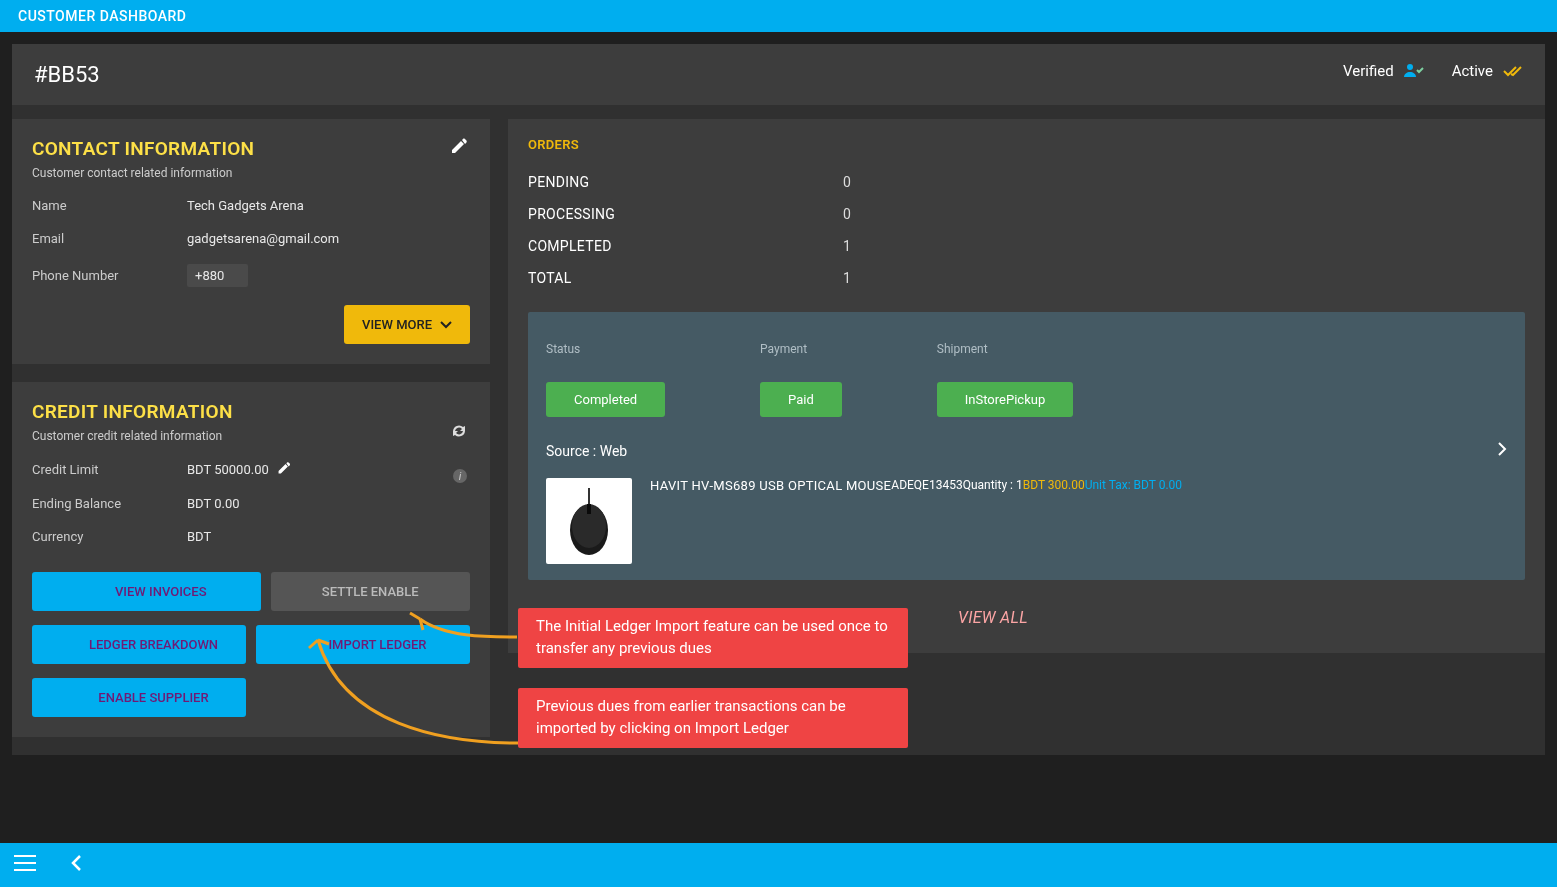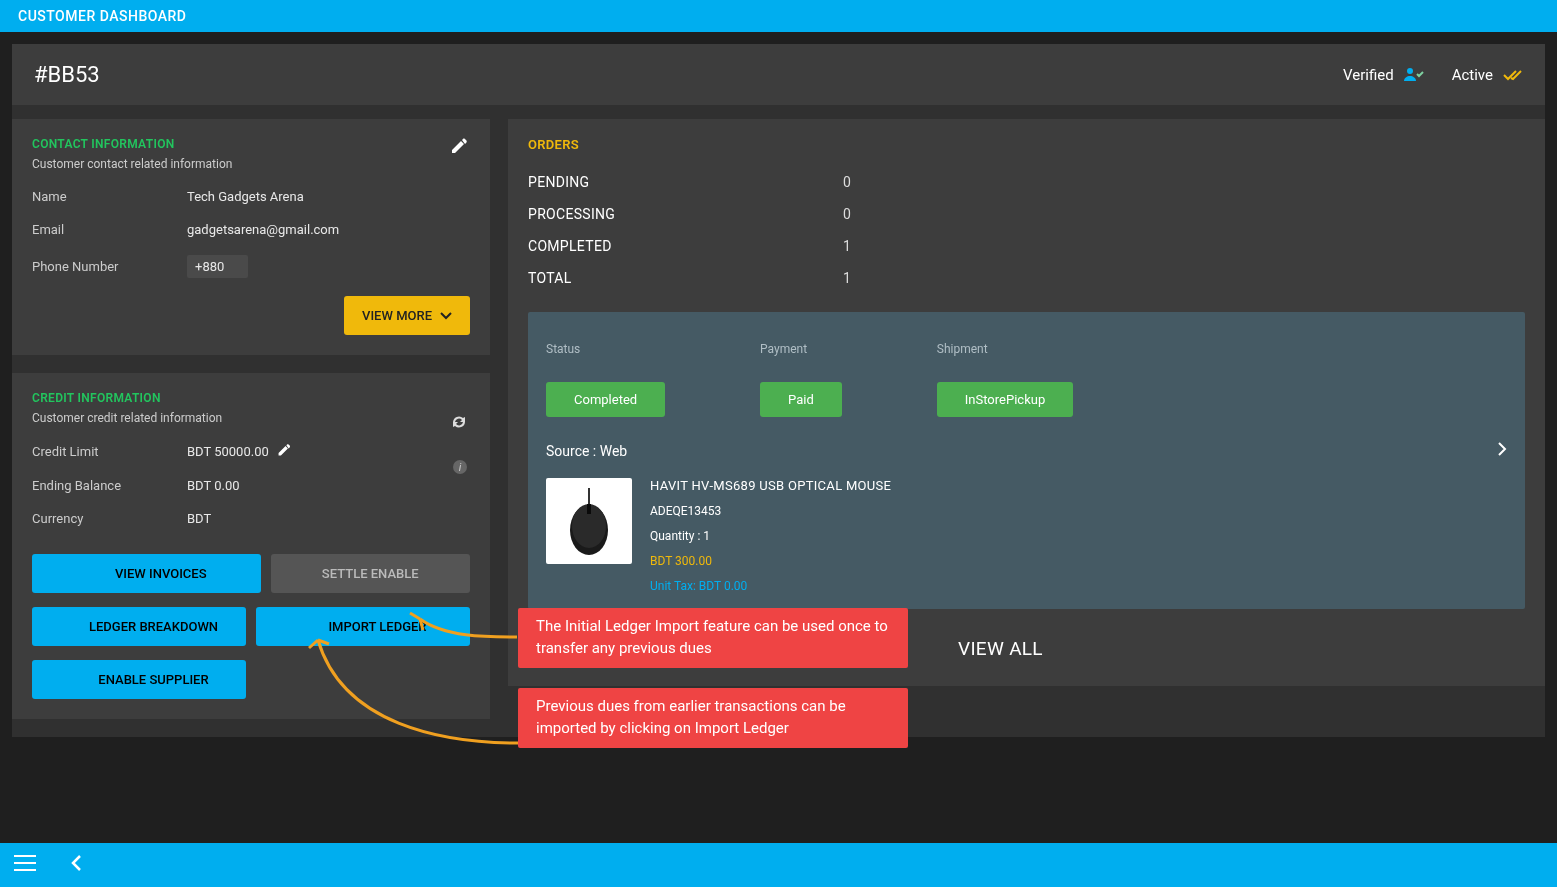--- a/index.html
+++ b/index.html
@@ -1,41 +1,41 @@
 <!DOCTYPE html>
 <html><head>
 <meta charset="utf-8">
 <style>
 * { margin: 0; padding: 0; box-sizing: border-box; font-family: -apple-system, BlinkMacSystemFont, "Segoe UI", Roboto, sans-serif; }
 body { background: #1f1f1f; color: #e0e0e0; width: 1557px; height: 887px; overflow: hidden; position: relative; }
 .top-bar { background: #00aeef; color: #fff; padding: 8px 18px; font-size: 14px; font-weight: 500; letter-spacing: 0.5px; }
 .page { padding: 0; background: #1f1f1f; height: calc(100% - 78px); overflow: auto; }
 .inner-wrap { background: #303030; margin: 12px; padding: 0; }
-.header-row { background: #3d3d3d; margin: 0 0 14px 0; padding: 18px 22px; display: flex; align-items: center; justify-content: space-between; }
+.header-row { background: #3d3d3d; margin: 0 0 14px 0; padding: 18px 22px; display: flex; align-items: flex-start; justify-content: space-between; }
 .header-row h2 { color: #fff; font-size: 22px; font-weight: 400; }
 .status-badges { display: flex; gap: 28px; align-items: center; }
 .status-badge { display: flex; align-items: center; gap: 10px; font-size: 15px; color: #fff; }
 .status-badge .ico { display: inline-flex; }
 .cols { display: flex; gap: 18px; padding: 0 0 18px 0; }
 .col-left { width: 478px; flex-shrink: 0; display: flex; flex-direction: column; gap: 18px; }
 .col-right { flex: 1; }
 .card { background: #3d3d3d; padding: 18px 20px 20px 20px; border-radius: 0; position: relative; }
-.card-title { color: #22c55e; font-size: 12px; font-weight: 600; letter-spacing: 0.3px; }
+.card-title { color: #fde047; font-size: 19px; font-weight: 600; letter-spacing: 0.3px; }
 .card-sub { color: #ccc; font-size: 12px; margin-top: 6px; }
 .card-edit { position: absolute; top: 18px; right: 22px; cursor: pointer; }
 .card-refresh { position: absolute; top: 40px; right: 22px; cursor: pointer; }
 .info-tip { position: absolute; top: 86px; right: 22px; cursor: pointer; color: #888; }
 .kv-row { display: flex; margin-top: 18px; align-items: center; }
 .kv-row .k { width: 155px; color: #ccc; font-size: 13px; }
 .kv-row .v { color: #e8e8e8; font-size: 13px; display: flex; align-items: center; gap: 8px; }
 .phone-val { background: #4a4a4a; padding: 4px 24px 4px 8px; border-radius: 2px; }
 .view-more-wrap { display: flex; justify-content: flex-end; margin-top: 18px; }
 .btn { border: none; border-radius: 3px; font-size: 13px; font-weight: 500; cursor: pointer; padding: 12px 18px; display: inline-flex; align-items: center; justify-content: center; gap: 8px; }
 .btn-yellow { background: #f0b90b; color: #222; }
-.btn-blue { background: #00aeef; color: #000000; flex: 1; padding-left: 47px; }
+.btn-blue { background: #00aeef; color: #701a75; flex: 1; padding-left: 47px; }
 .btn-gray { background: #555; color: #bbb; flex: 1; cursor: not-allowed; }
 .btn-row { display: flex; gap: 10px; margin-top: 14px; }
 .btn-row-first { margin-top: 28px; }
 .btn-half { flex: 0 0 calc(50% - 5px); }
 .orders-head { color: #f0b90b; font-size: 13px; font-weight: 600; letter-spacing: 0.3px; margin-bottom: 14px; }
 .order-stat { display: flex; padding: 8px 0; }
 .order-stat .lab { width: 315px; color: #ffffff; font-size: 14px; letter-spacing: 0.3px; }
 .order-stat .val { color: #ddd; font-size: 14px; }
 .order-card { background: #455a64; margin-top: 18px; padding: 16px 18px; border-radius: 2px; }
 .order-card-head { display: flex; justify-content: space-between; align-items: center; }
@@ -43,28 +43,28 @@
 .order-amt { color: #f0b90b; font-size: 14px; font-weight: 500; }
 .status-labels { display: flex; gap: 95px; margin-top: 14px; }
 .status-col { display: flex; flex-direction: column; gap: 26px; }
 .status-col .lab { color: #b0bec5; font-size: 12px; }
 .status-pill { background: #4caf50; color: #fff; padding: 10px 28px; border-radius: 3px; font-size: 13px; display: inline-block; }
 .source-row { display: flex; justify-content: space-between; align-items: center; margin-top: 24px; color: #fff; font-size: 14px; }
 .chev { color: #fff; }
 .product-row { display: flex; gap: 18px; margin-top: 18px; }
 .product-img { width: 86px; height: 86px; background: #fff; border-radius: 2px; display: flex; align-items: center; justify-content: center; flex-shrink: 0; }
 .product-img svg { width: 60px; height: 70px; }
-.product-info { display: flex; flex-direction: column; gap: 11px; }
+.product-info { display: flex; flex-direction: row; gap: 0; }
 .product-name { color: #fff; font-size: 13px; letter-spacing: 0.3px; }
 .product-sku { color: #fff; font-size: 12px; }
 .product-qty { color: #fff; font-size: 12px; }
 .product-price { color: #f0b90b; font-size: 12px; }
 .product-tax { color: #00aeef; font-size: 12px; }
 .view-all-row { margin-top: 28px; padding-left: 430px; }
-.view-all-link { color: #ffffff; font-size: 19px; letter-spacing: 0.3px; cursor: pointer; }
+.view-all-link { color: #fca5a5; font-size: 16px; letter-spacing: 0.3px; cursor: pointer; font-style: italic; }
 .bottom-bar { position: absolute; bottom: 0; left: 0; right: 0; background: #00aeef; height: 44px; display: flex; align-items: center; padding: 0 14px; gap: 34px; }
 .bottom-bar span { cursor: pointer; }
 .annotation { position: absolute; background: #ef4444; color: #fff; padding: 8px 18px; font-size: 15px; line-height: 1.45; border-radius: 2px; width: 390px; z-index: 200; }
 .arrow-svg { position: absolute; z-index: 100; pointer-events: none; }
 </style>
 </head>
 <body>
 
 <div class="top-bar">
   <span>CUSTOMER DASHBOARD</span>

